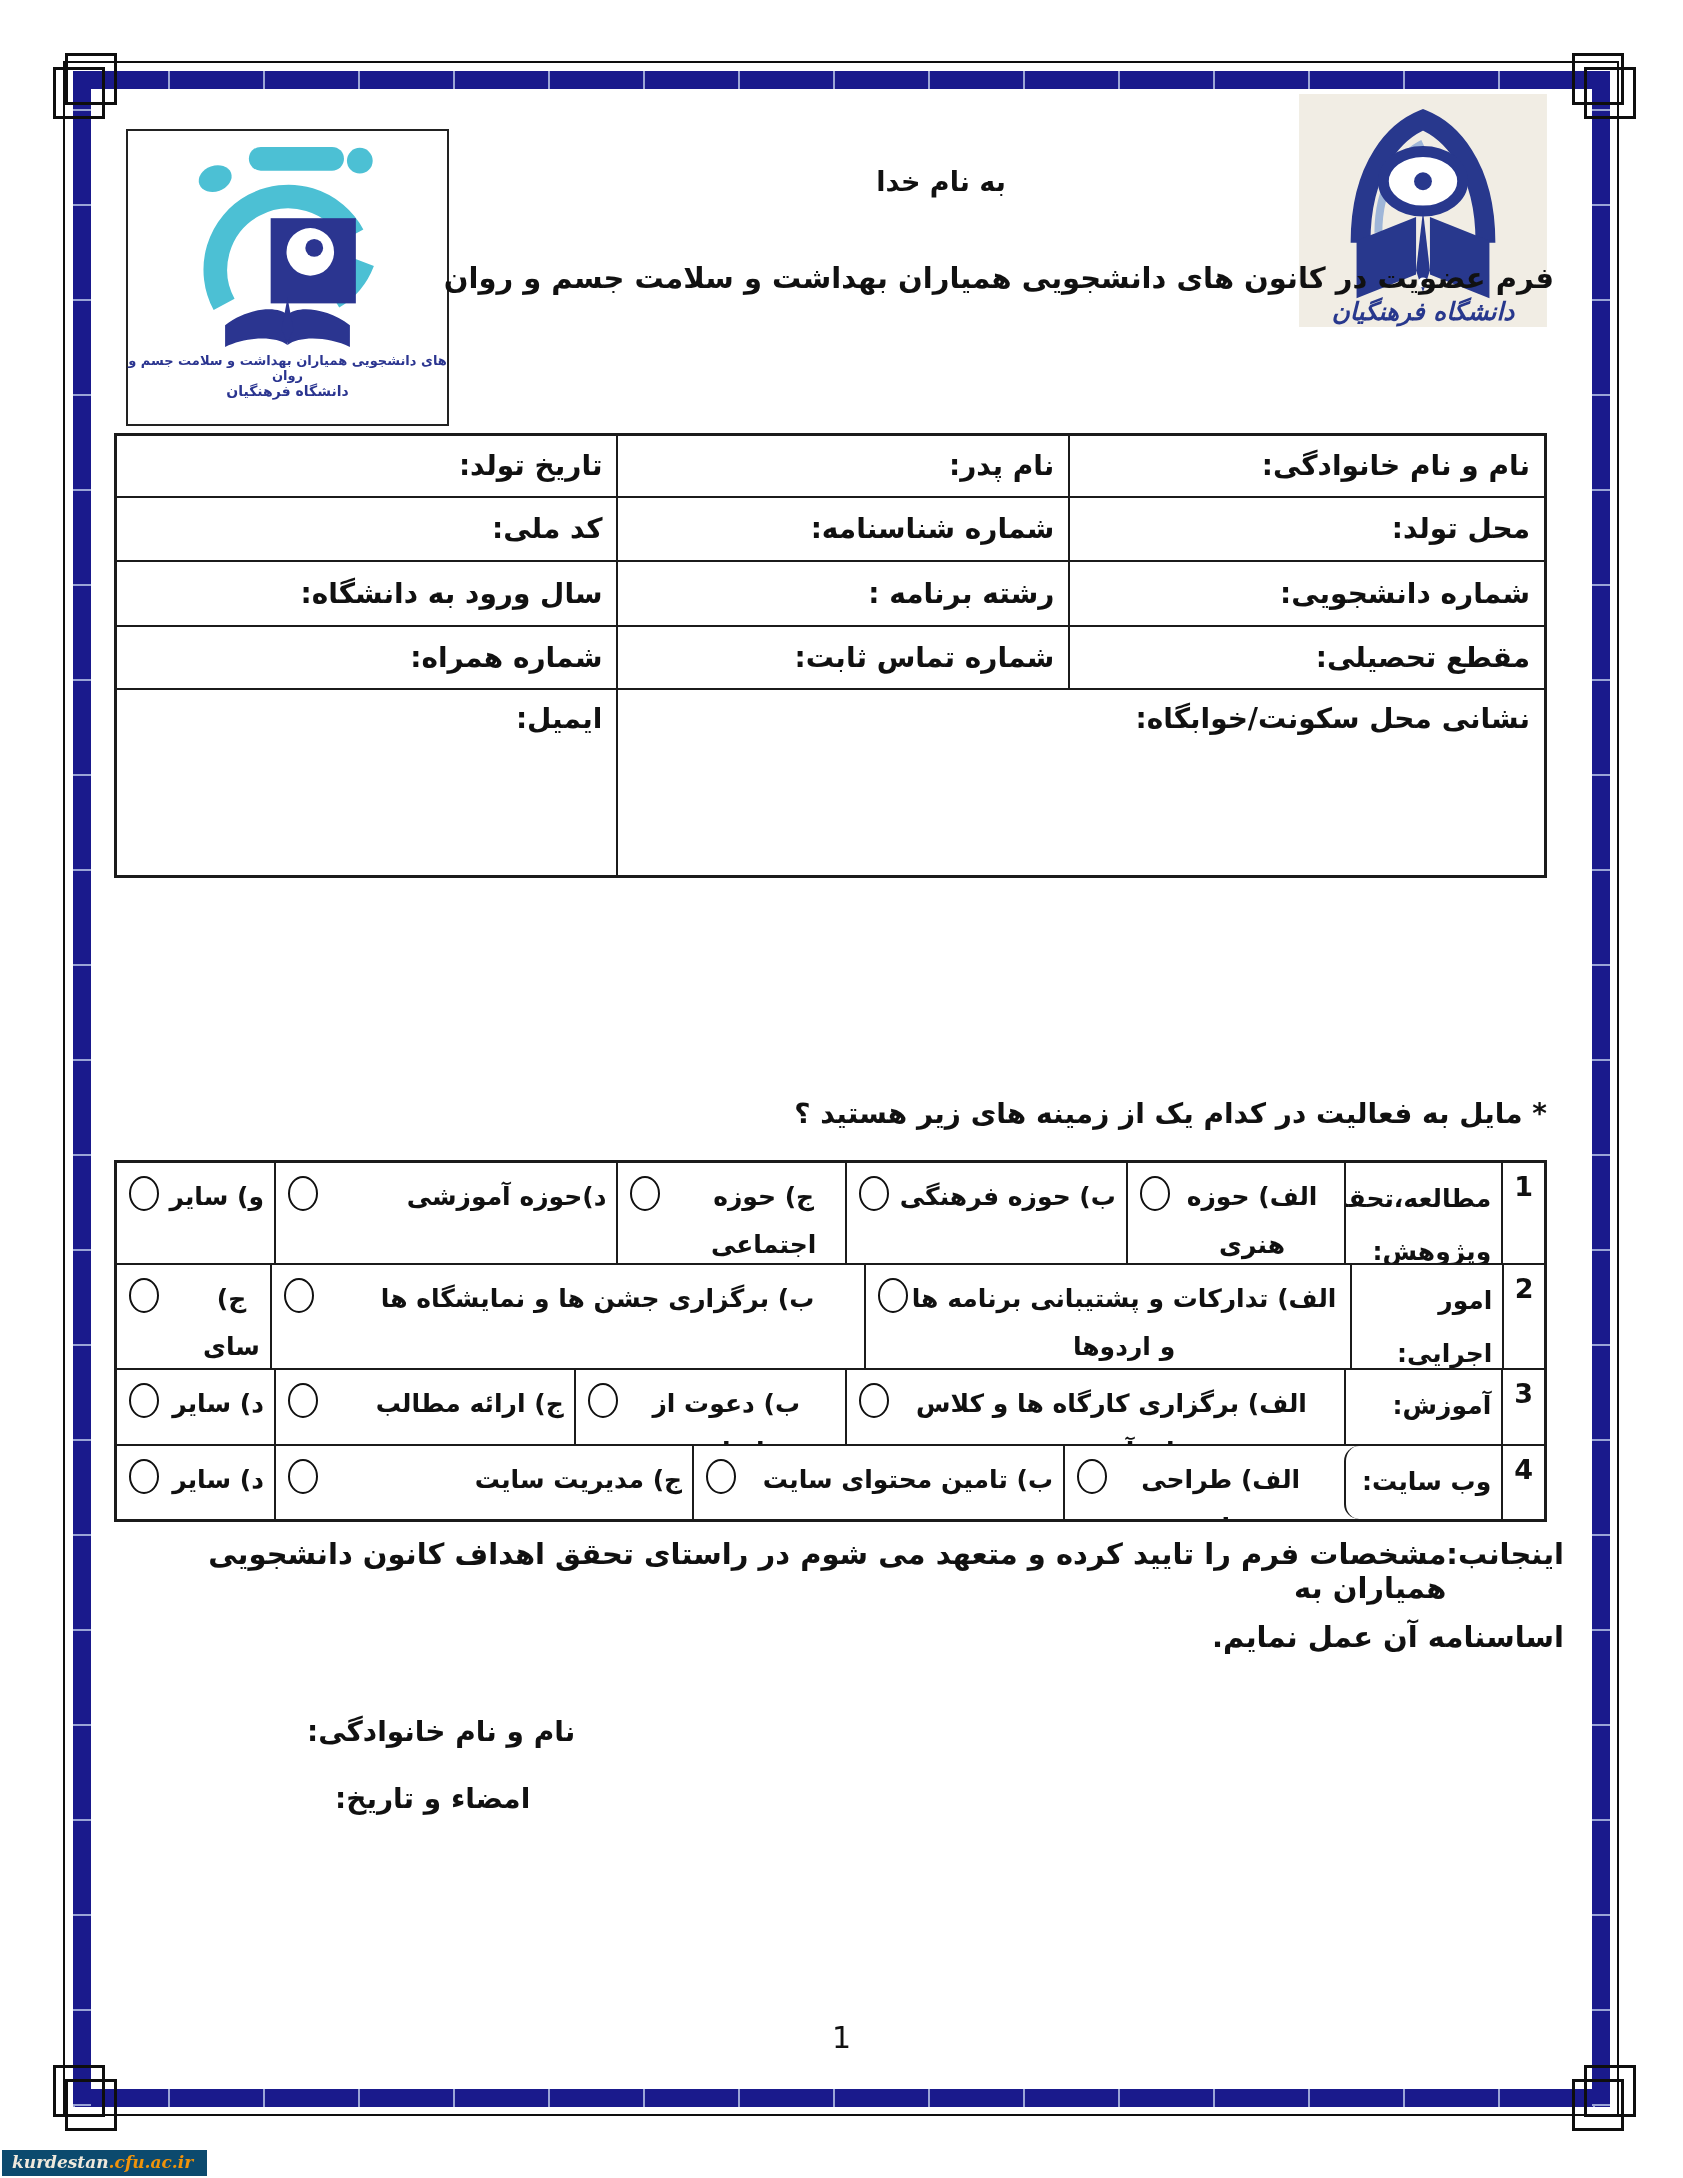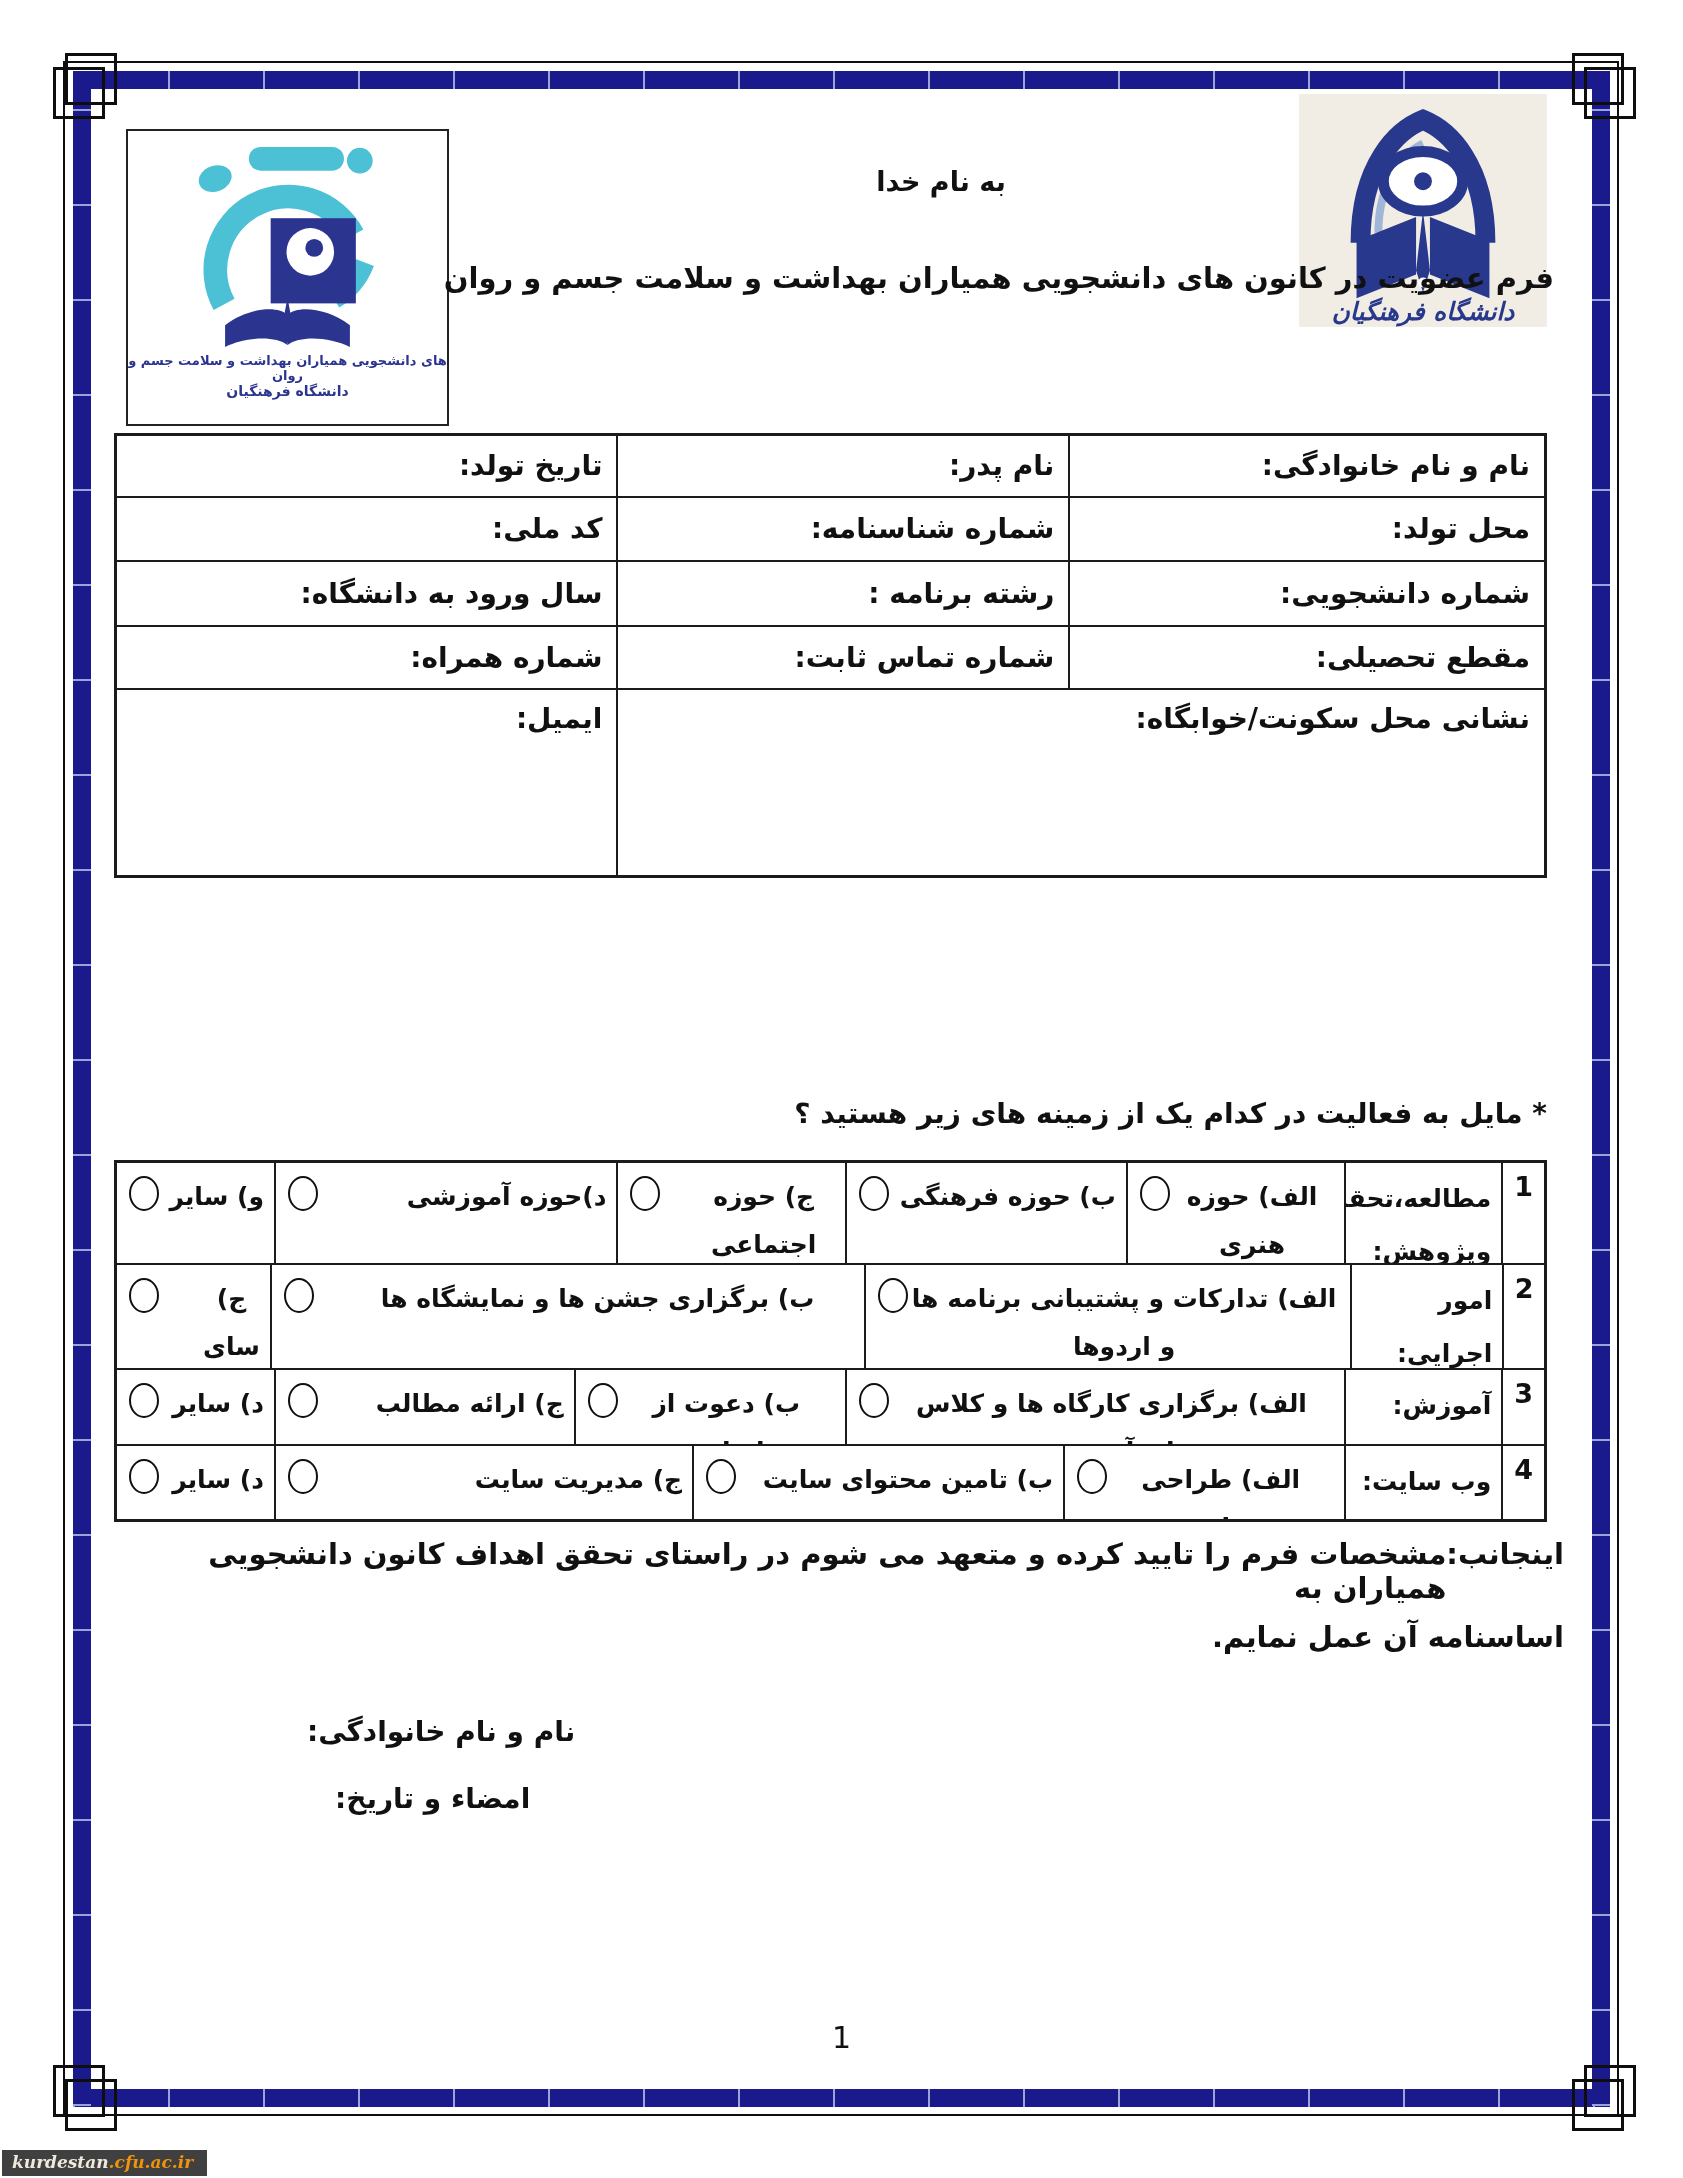--- a/index.html
+++ b/index.html
@@ -50,21 +50,21 @@
           margin-top:3px;background:#fff;}
   
   .decl1{position:absolute;left:119px;top:1537px;width:1445px;direction:rtl;
          display:flex;justify-content:space-between;font-size:29px;font-weight:600;}
   .decl2{position:absolute;left:114px;top:1620px;width:1450px;direction:rtl;
          text-align:right;font-size:29px;font-weight:600;}
   .sig-name{position:absolute;left:307px;top:1715px;direction:rtl;font-size:28px;font-weight:600;}
   .sig-date{position:absolute;left:335px;top:1782px;direction:rtl;font-size:28px;font-weight:600;}
   
   .page-num{position:absolute;left:0;top:2020px;width:1683px;text-align:center;font-size:30px;}
-  .watermark{position:absolute;left:2px;top:2150px;background:#404040;padding:2px 14px 4px 10px;
+  .watermark{position:absolute;left:2px;top:2150px;background:#0c4a6e;padding:2px 14px 4px 10px;
              font-family:"DejaVu Serif",serif;font-style:italic;font-weight:bold;font-size:17px;}
   .watermark .site{color:#efe9dc;}
   .watermark .dom{color:#f0930a;}
 </style>
 </head>
 <body>
 
 <div class="page">
 
   <div class="frame-line"></div>
@@ -244,21 +244,21 @@
         </div>
         <div class="a-cell opt-cell" style="width: 11%;">
           <div class="opt-label">
             <div>د) سایر</div>
           </div>
           <span class="circle"></span>
         </div>
       </div>
       <div class="act-row" style="height: 73px;">
         <div class="a-cell num-cell" style="width: 3%;">4</div>
-        <div class="a-cell cat-cell" style="width: 11%;">
+        <div class="a-cell cat-cell" style="width: 11%; border-radius: 15px;">
           <div>وب سایت:</div>
         </div>
         <div class="a-cell opt-cell" style="width: 19.7%;">
           <div class="opt-label">
             <div>الف) طراحی سایت</div>
           </div>
           <span class="circle"></span>
         </div>
         <div class="a-cell opt-cell" style="width: 26%;">
           <div class="opt-label">

